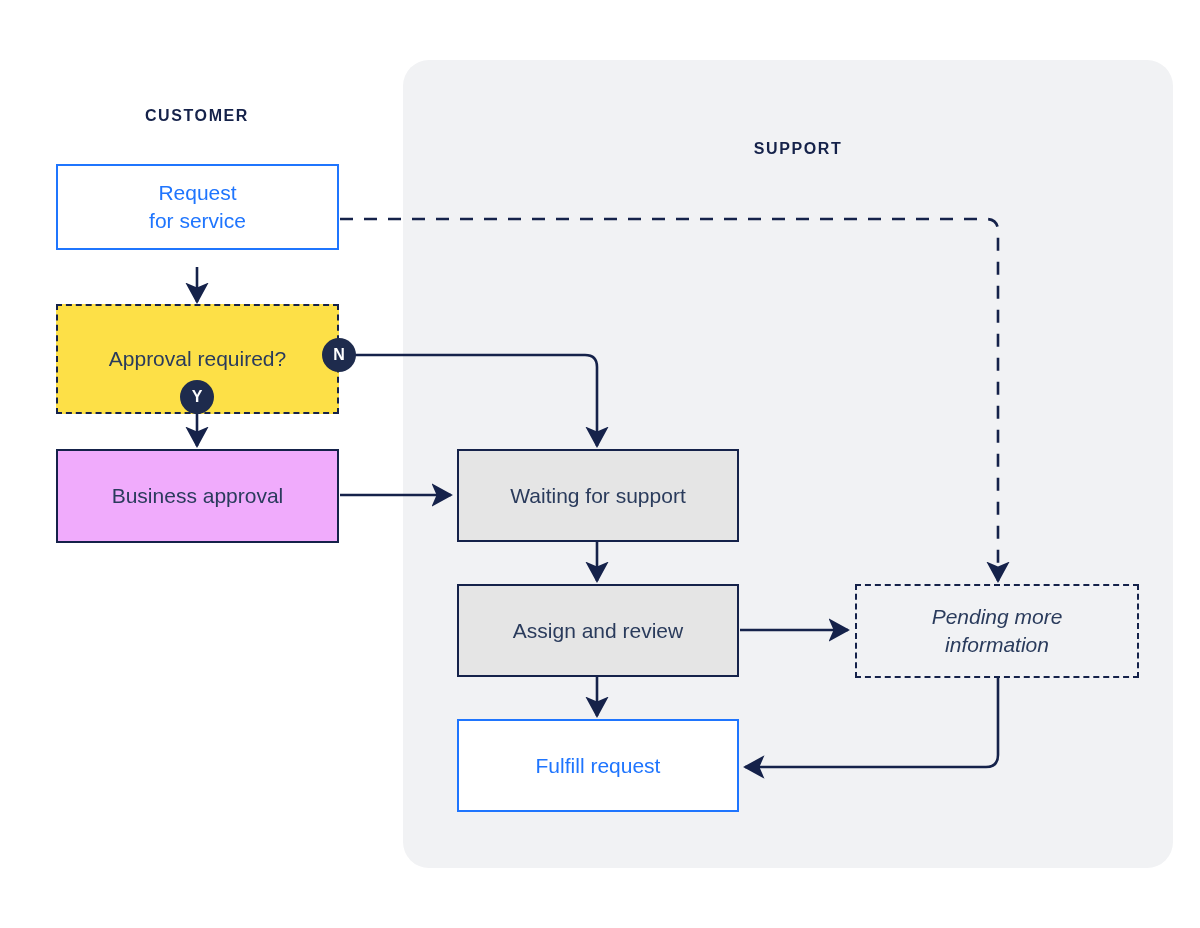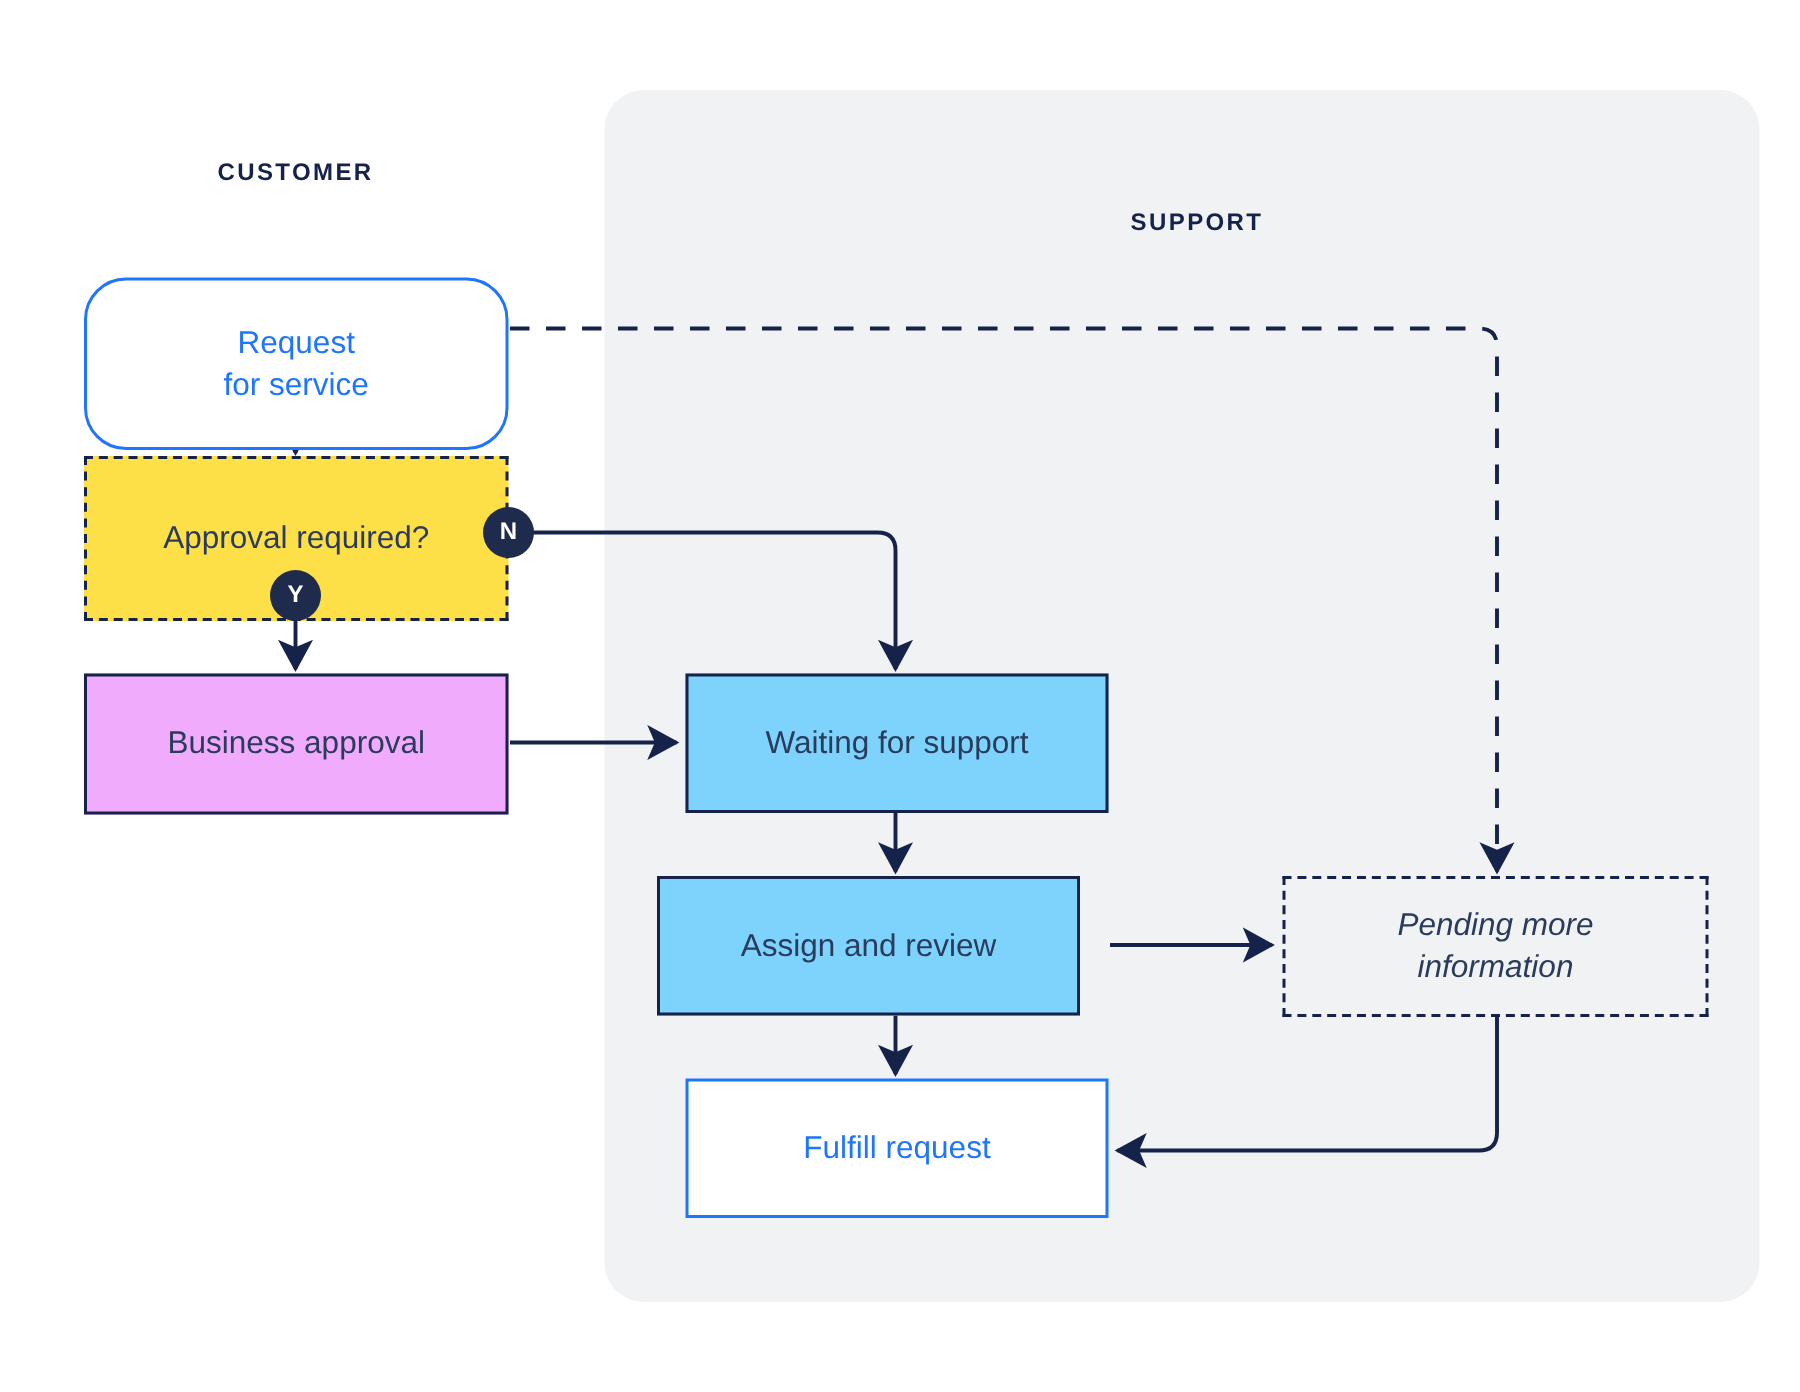--- a/index.html
+++ b/index.html
@@ -44,21 +44,21 @@
     font-size: 21px;
     line-height: 1.32;
     color: #2A3B5C;
   }
   .node-label {
     display: block;
     padding: 0 10px;
   }
   .n-solid-navy {
     border: 2px solid #15224A;
-    background: #7dd3fc;
+    background: #e5e5e5;
   }
   .n-solid-navy-fill {
     border: 2px solid #15224A;
     background: #f0abfc;
   }
   .n-dashed-navy-fill {
     border: 2px dashed #15224A;
     background: #fde047;
   }
   .n-dashed-navy {
@@ -115,40 +115,40 @@
     <path d="M 597 677 L 597 716" stroke="#15224A" stroke-width="2.6" fill="none" marker-end="url(#arrow-navy)"></path>
 
     <path d="M 340 219 L 986 219 Q 998 219 998 231 L 998 581" stroke="#15224A" stroke-width="2.6" fill="none" stroke-dasharray="13 11" marker-end="url(#arrow-navy)"></path>
 
     <path d="M 998 678 L 998 755 Q 998 767 986 767 L 745 767" stroke="#15224A" stroke-width="2.6" fill="none" marker-end="url(#arrow-navy)"></path>
   </svg>
 
   <div class="lane-title" style="left:56px; top:107px; width:282px;">CUSTOMER</div>
   <div class="lane-title" style="left:657px; top:107px; width:282px;margin-top:33px;">SUPPORT</div>
 
-  <div class="node n-blue" style="left:56px; top:185px; width:283px; height:115px;border-radius:28px;">
+  <div class="node n-blue" style="left:56px; top:164px; width:283px; height:86px;">
     <span class="node-label">
       <span>Request</span><br>
       <span>for service</span>
     </span>
   </div>
 
   <div class="node n-dashed-navy-fill" style="left:56px; top:304px; width:283px; height:110px;">
     <span class="node-label">Approval required?</span>
   </div>
 
   <div class="node n-solid-navy-fill" style="left:56px; top:449px; width:283px; height:94px;">
     <span class="node-label">Business approval</span>
   </div>
 
   <div class="node n-solid-navy" style="left:457px; top:449px; width:282px; height:93px;">
     <span class="node-label">Waiting for support</span>
   </div>
 
-  <div class="node n-solid-navy" style="left:438px; top:584px; width:282px; height:93px;">
+  <div class="node n-solid-navy" style="left:457px; top:584px; width:282px; height:93px;">
     <span class="node-label">Assign and review</span>
   </div>
 
   <div class="node n-dashed-navy" style="left:855px; top:584px; width:284px; height:94px;font-style:italic;">
     <span class="node-label">
       <span>Pending more</span><br>
       <span>information</span>
     </span>
   </div>
 

